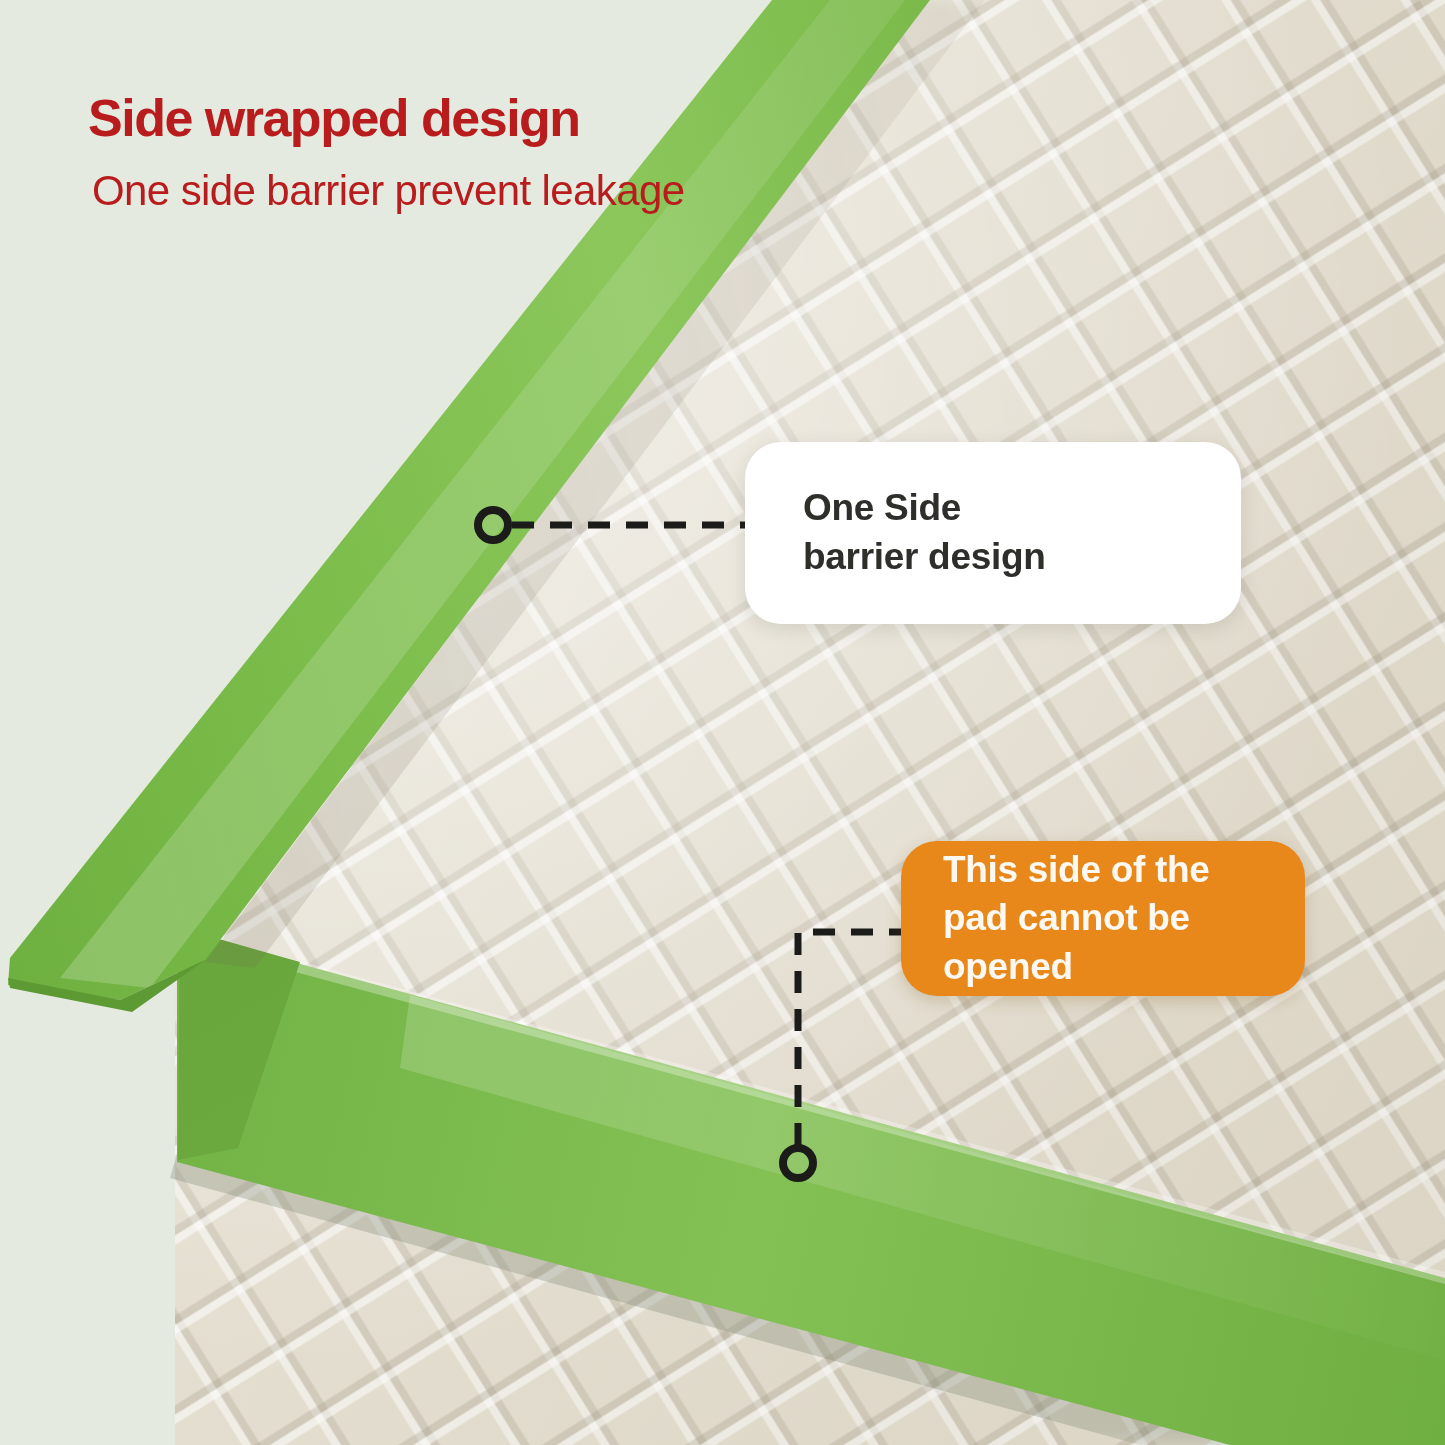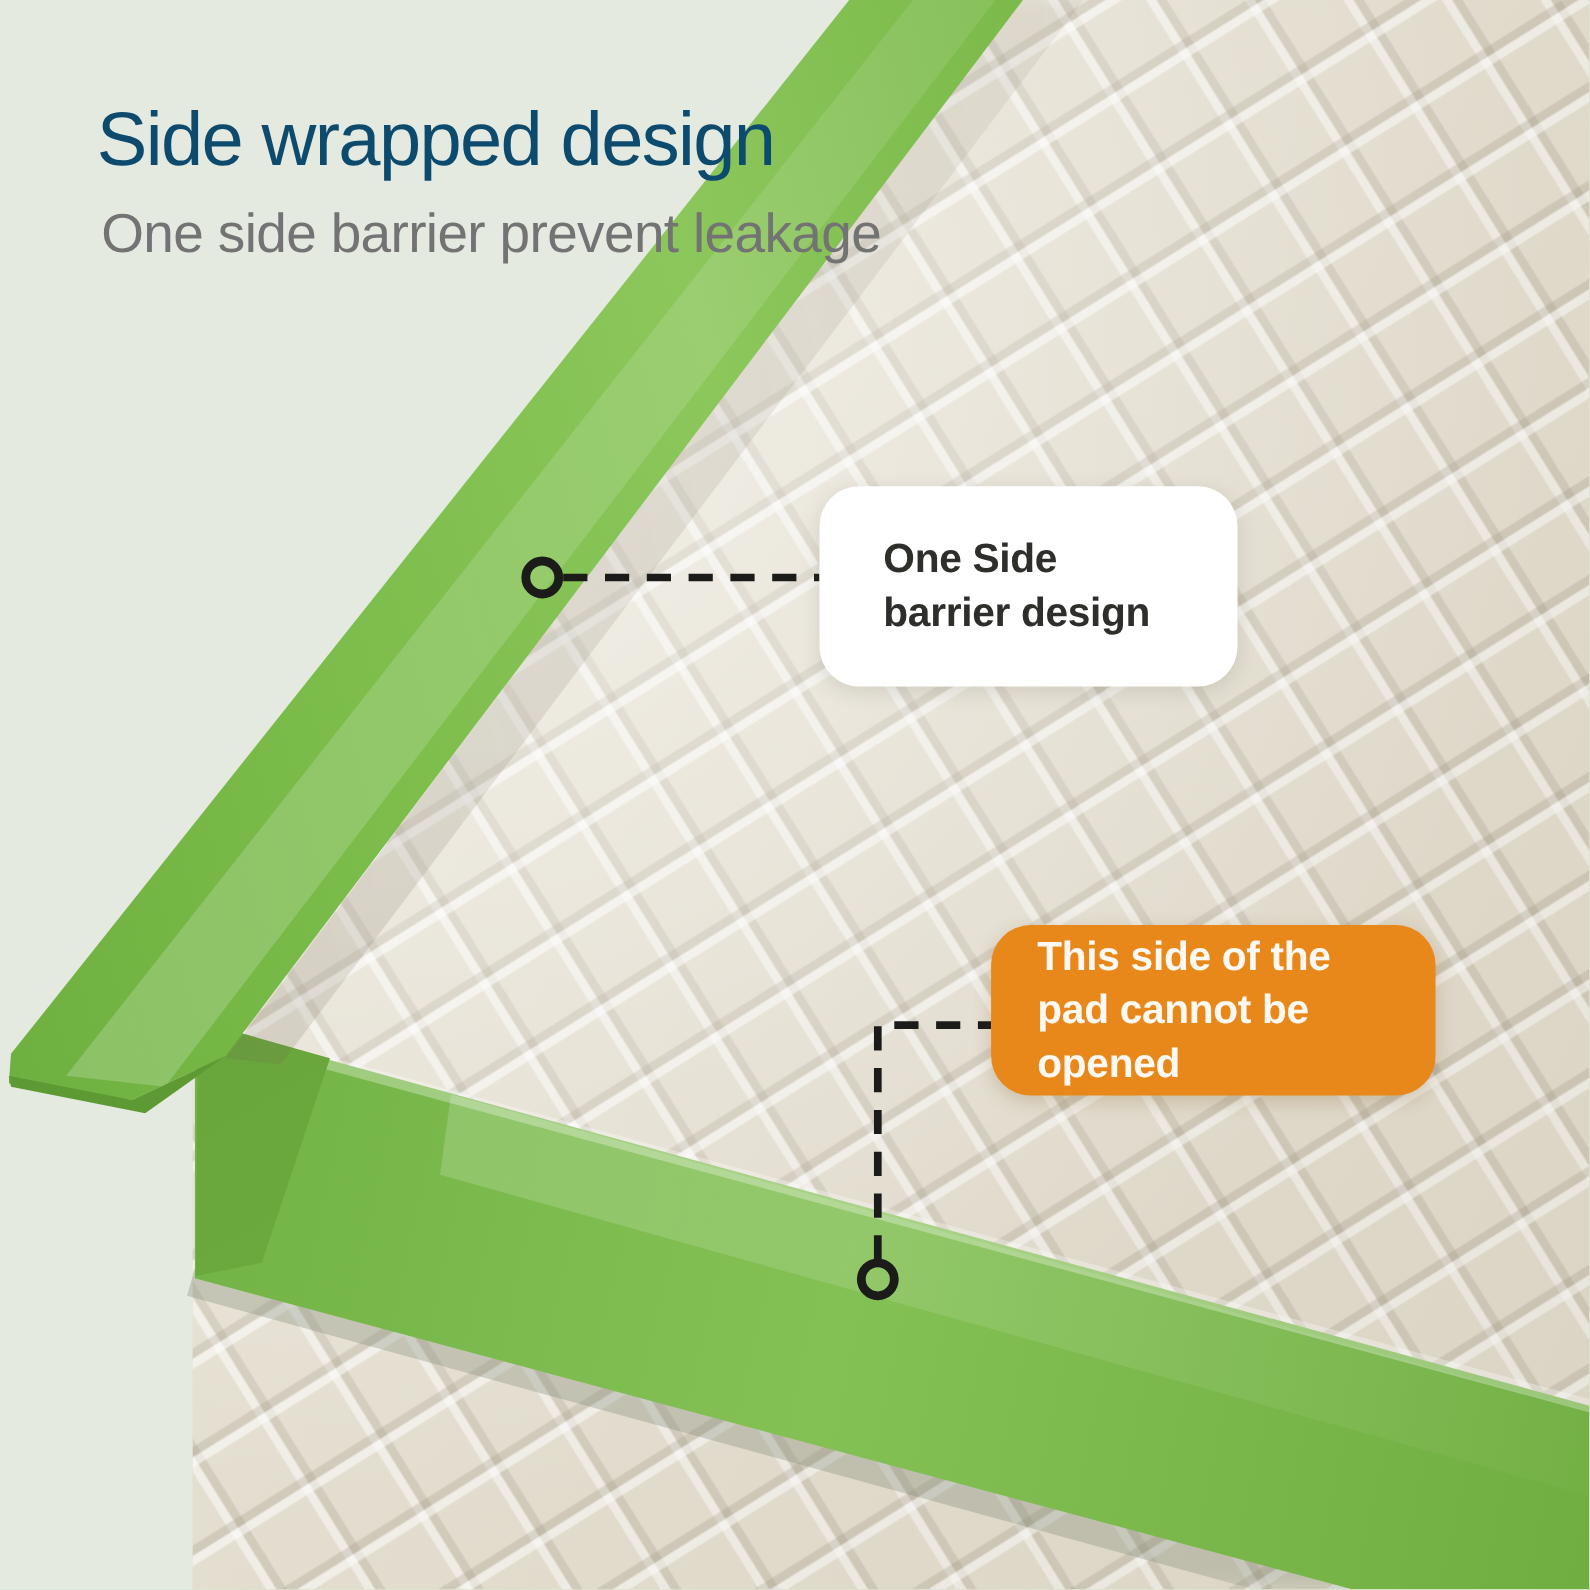--- a/index.html
+++ b/index.html
@@ -149,52 +149,52 @@
 
   
   .headings {
     position: absolute;
     left: 88px;
     top: 92px;
     width: 1060px;
   }
   .title {
     margin: 0;
-    font-size: 69px;
+    font-size: 52px;
     line-height: 1.0;
-    font-weight: normal;
+    font-weight: bold;
     letter-spacing: -1.5px;
-    color: #0c4a6e;
+    color: #b91c1c;
   }
   .subtitle {
     margin: 26px 0 0 4px;
-    font-size: 50px;
+    font-size: 42px;
     line-height: 1.0;
     font-weight: normal;
     letter-spacing: -0.6px;
-    color: #737373;
+    color: #b91c1c;
   }
 
   
   .callout {
     position: absolute;
     box-sizing: border-box;
     display: flex;
     align-items: center;
     border-radius: 36px;
   }
   .callout-text {
     font-weight: bold;
     white-space: pre-line;
   }
 
   .callout-white {
     left: 745px;
     top: 442px;
-    width: 380px;
+    width: 496px;
     height: 182px;
     background: #ffffff;
     padding-left: 58px;
     box-shadow: 0 5px 18px rgba(90,90,70,0.16);
   }
   .callout-white .callout-text {
     font-size: 37px;
     line-height: 1.32;
     color: #2e2f2b;
     letter-spacing: -0.3px;

